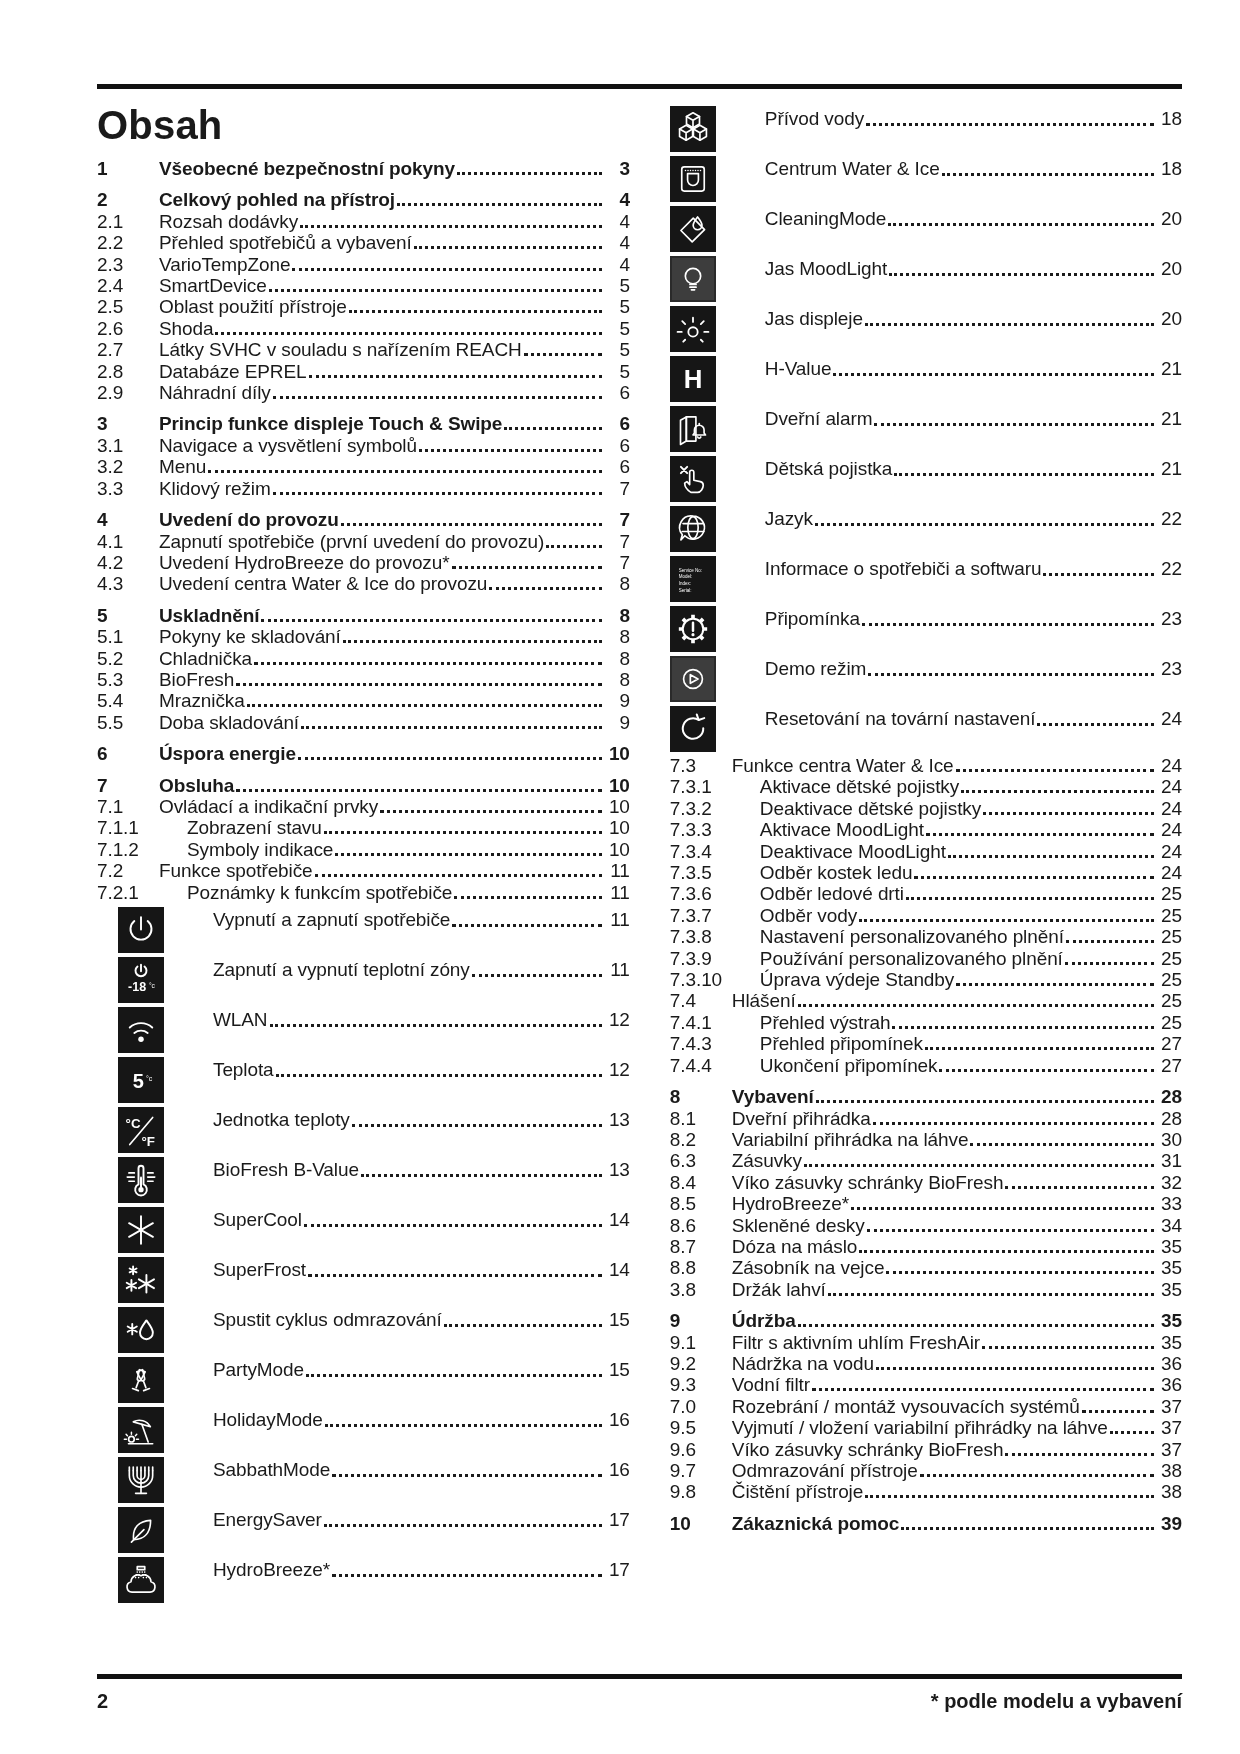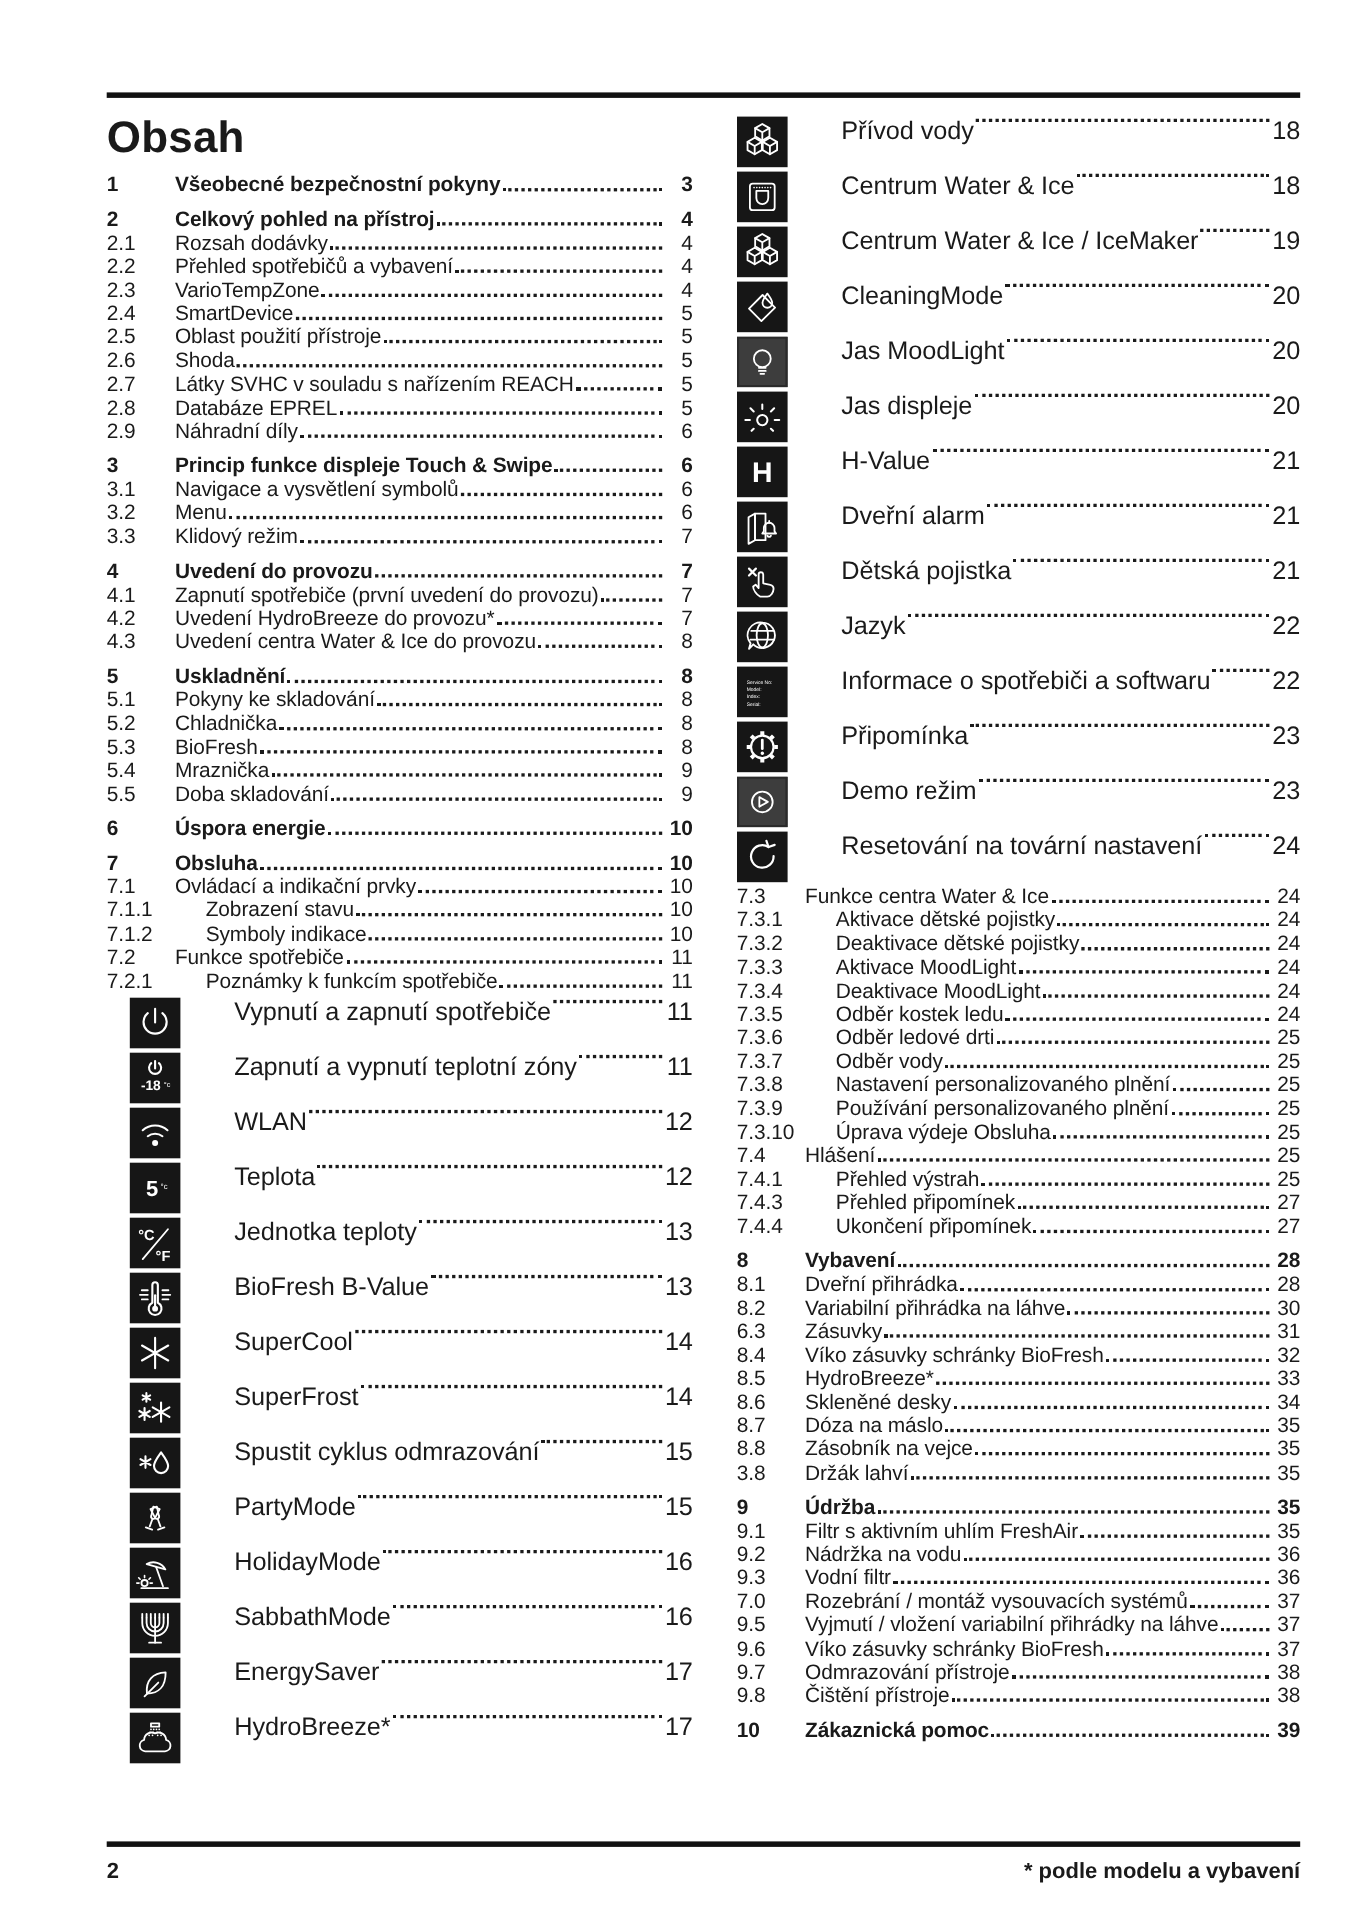--- a/index.html
+++ b/index.html
@@ -17,21 +17,21 @@
   .row.sec{font-weight:700;margin-top:10px;}
   .row.sub2 .label{padding-left:28px;}
   .label{white-space:nowrap;}
   .dots{flex:1 1 auto;min-width:12px;border-bottom:3.2px dotted #1b1b1b;margin:0 2px 3px 2px;}
   .row.sec .dots{border-bottom-width:3.6px;}
   .pg{flex:0 0 auto;min-width:26px;text-align:right;}
   .icon-row{display:flex;align-items:flex-start;margin-top:4px;margin-bottom:3px;}
   .col-left .icon-row{padding-left:21px;}
   .icon-box{flex:0 0 46px;width:46px;height:46px;background:#161616;display:flex;align-items:center;justify-content:center;}
   .icon-box.alt{background:#3d3d3d;box-shadow:inset 0 0 0 2px #2a2a2a;}
-  .icon-row .line{flex:1;display:flex;align-items:flex-start;margin-left:49px;margin-top:2px;font-size:23px;line-height:21.4px;letter-spacing:-.1px;}
+  .icon-row .line{flex:1;display:flex;align-items:flex-end;margin-left:49px;margin-top:2px;font-size:19px;line-height:21.4px;letter-spacing:-.1px;}
   .footer{position:absolute;left:97px;top:1674px;width:1085px;}
   .footer-rule{height:5px;background:#111;}
   .footer-row{display:flex;justify-content:space-between;margin-top:11px;font-size:20px;font-weight:700;}
 </style>
 </head>
 <body>
 
 <div class="page">
   <div class="content">
     <div class="top-rule"></div>
@@ -506,45 +506,20 @@
             </span>
             <div class="line">
               <span class="label">Centrum Water &amp; Ice</span>
               <span class="dots"></span>
               <span class="pg">18</span>
             </div>
           </div>
           <div class="icon-row">
             <span class="icon-box">
               <svg width="40" height="40" viewBox="0 0 48 48" fill="none" stroke="#fff" stroke-width="2.3" stroke-linecap="round" stroke-linejoin="round">
-                <g stroke-width="2">
-                  <g transform="translate(24 13.5)">
-                    <path d="M0 -9L7.8 -4.5V4.5L0 9L-7.8 4.5V-4.5Z"></path>
-                    <path d="M-7.8 -4.5L0 0L7.8 -4.5M0 0V9"></path>
-                  </g>
-                  <g transform="translate(15.7 28.5)">
-                    <path d="M0 -9L7.8 -4.5V4.5L0 9L-7.8 4.5V-4.5Z"></path>
-                    <path d="M-7.8 -4.5L0 0L7.8 -4.5M0 0V9"></path>
-                  </g>
-                  <g transform="translate(32.3 28.5)">
-                    <path d="M0 -9L7.8 -4.5V4.5L0 9L-7.8 4.5V-4.5Z"></path>
-                    <path d="M-7.8 -4.5L0 0L7.8 -4.5M0 0V9"></path>
-                  </g>
-                </g>
-              </svg>
-            </span>
-            <div class="line">
-              <span class="label">Centrum Water &amp; Ice / IceMaker</span>
-              <span class="dots"></span>
-              <span class="pg">19</span>
-            </div>
-          </div>
-          <div class="icon-row">
-            <span class="icon-box">
-              <svg width="40" height="40" viewBox="0 0 48 48" fill="none" stroke="#fff" stroke-width="2.3" stroke-linecap="round" stroke-linejoin="round">
                 <path d="M9.5 25.8L24.3 11l13.6 13.8L23 39.5z" stroke-width="2"></path>
                 <path d="M29.5 9.5c3.2 4.4 5.3 6.9 5.3 10.1a5.3 5.3 0 0 1-10.6 0c0-3.2 2.1-5.7 5.3-10.1z" stroke-width="2"></path>
               </svg>
             </span>
             <div class="line">
               <span class="label">CleaningMode</span>
               <span class="dots"></span>
               <span class="pg">20</span>
             </div>
           </div>
@@ -748,21 +723,21 @@
             <span class="pg">25</span>
           </div>
           <div class="row sub2">
             <span class="num">7.3.9</span>
             <span class="label">Používání personalizovaného plnění</span>
             <span class="dots"></span>
             <span class="pg">25</span>
           </div>
           <div class="row sub2">
             <span class="num">7.3.10</span>
-            <span class="label">Úprava výdeje Obsluha</span>
+            <span class="label">Úprava výdeje Standby</span>
             <span class="dots"></span>
             <span class="pg">25</span>
           </div>
           <div class="row">
             <span class="num">7.4</span>
             <span class="label">Hlášení</span>
             <span class="dots"></span>
             <span class="pg">25</span>
           </div>
           <div class="row sub2">

